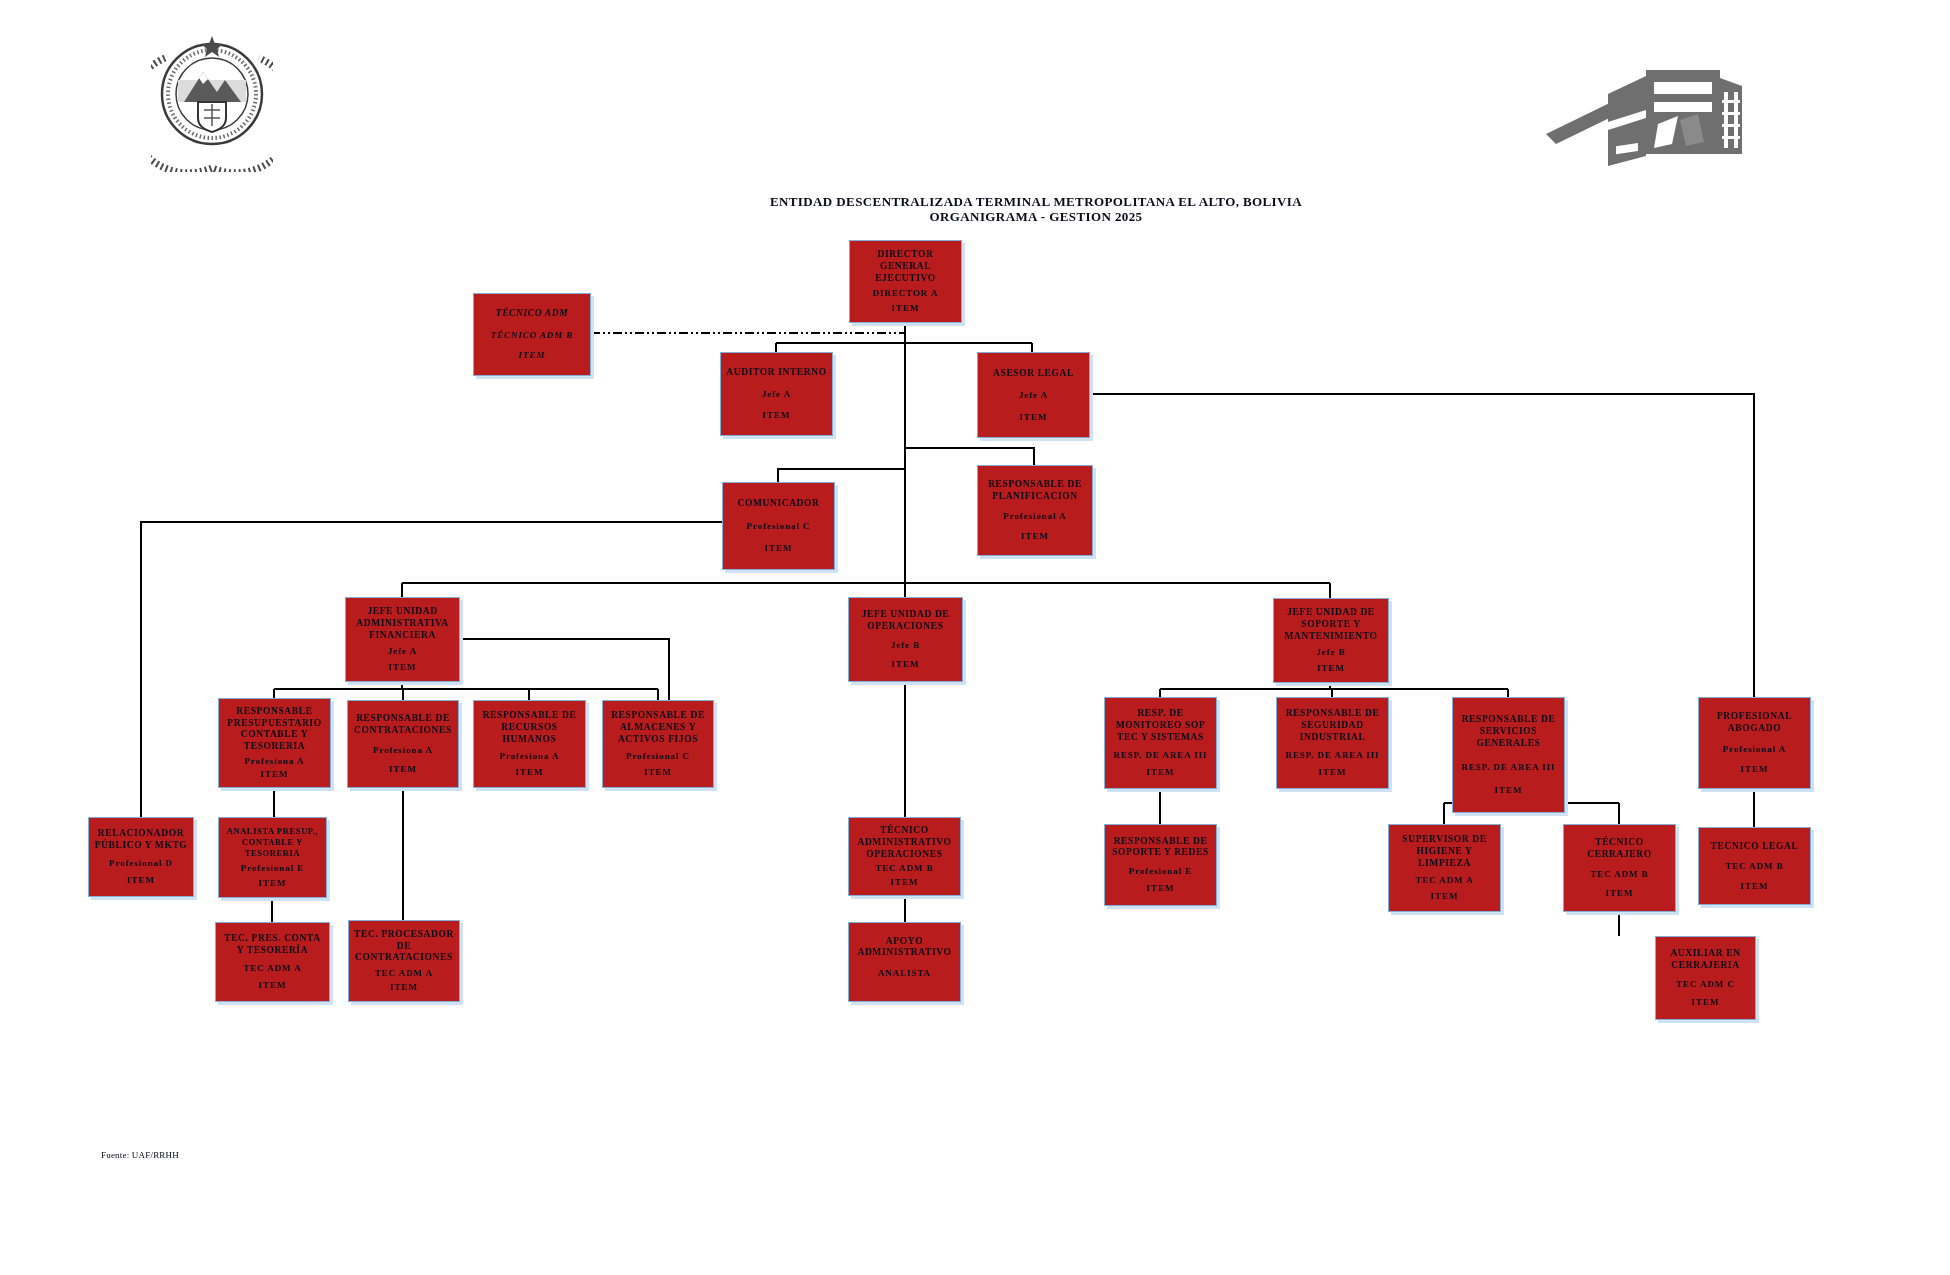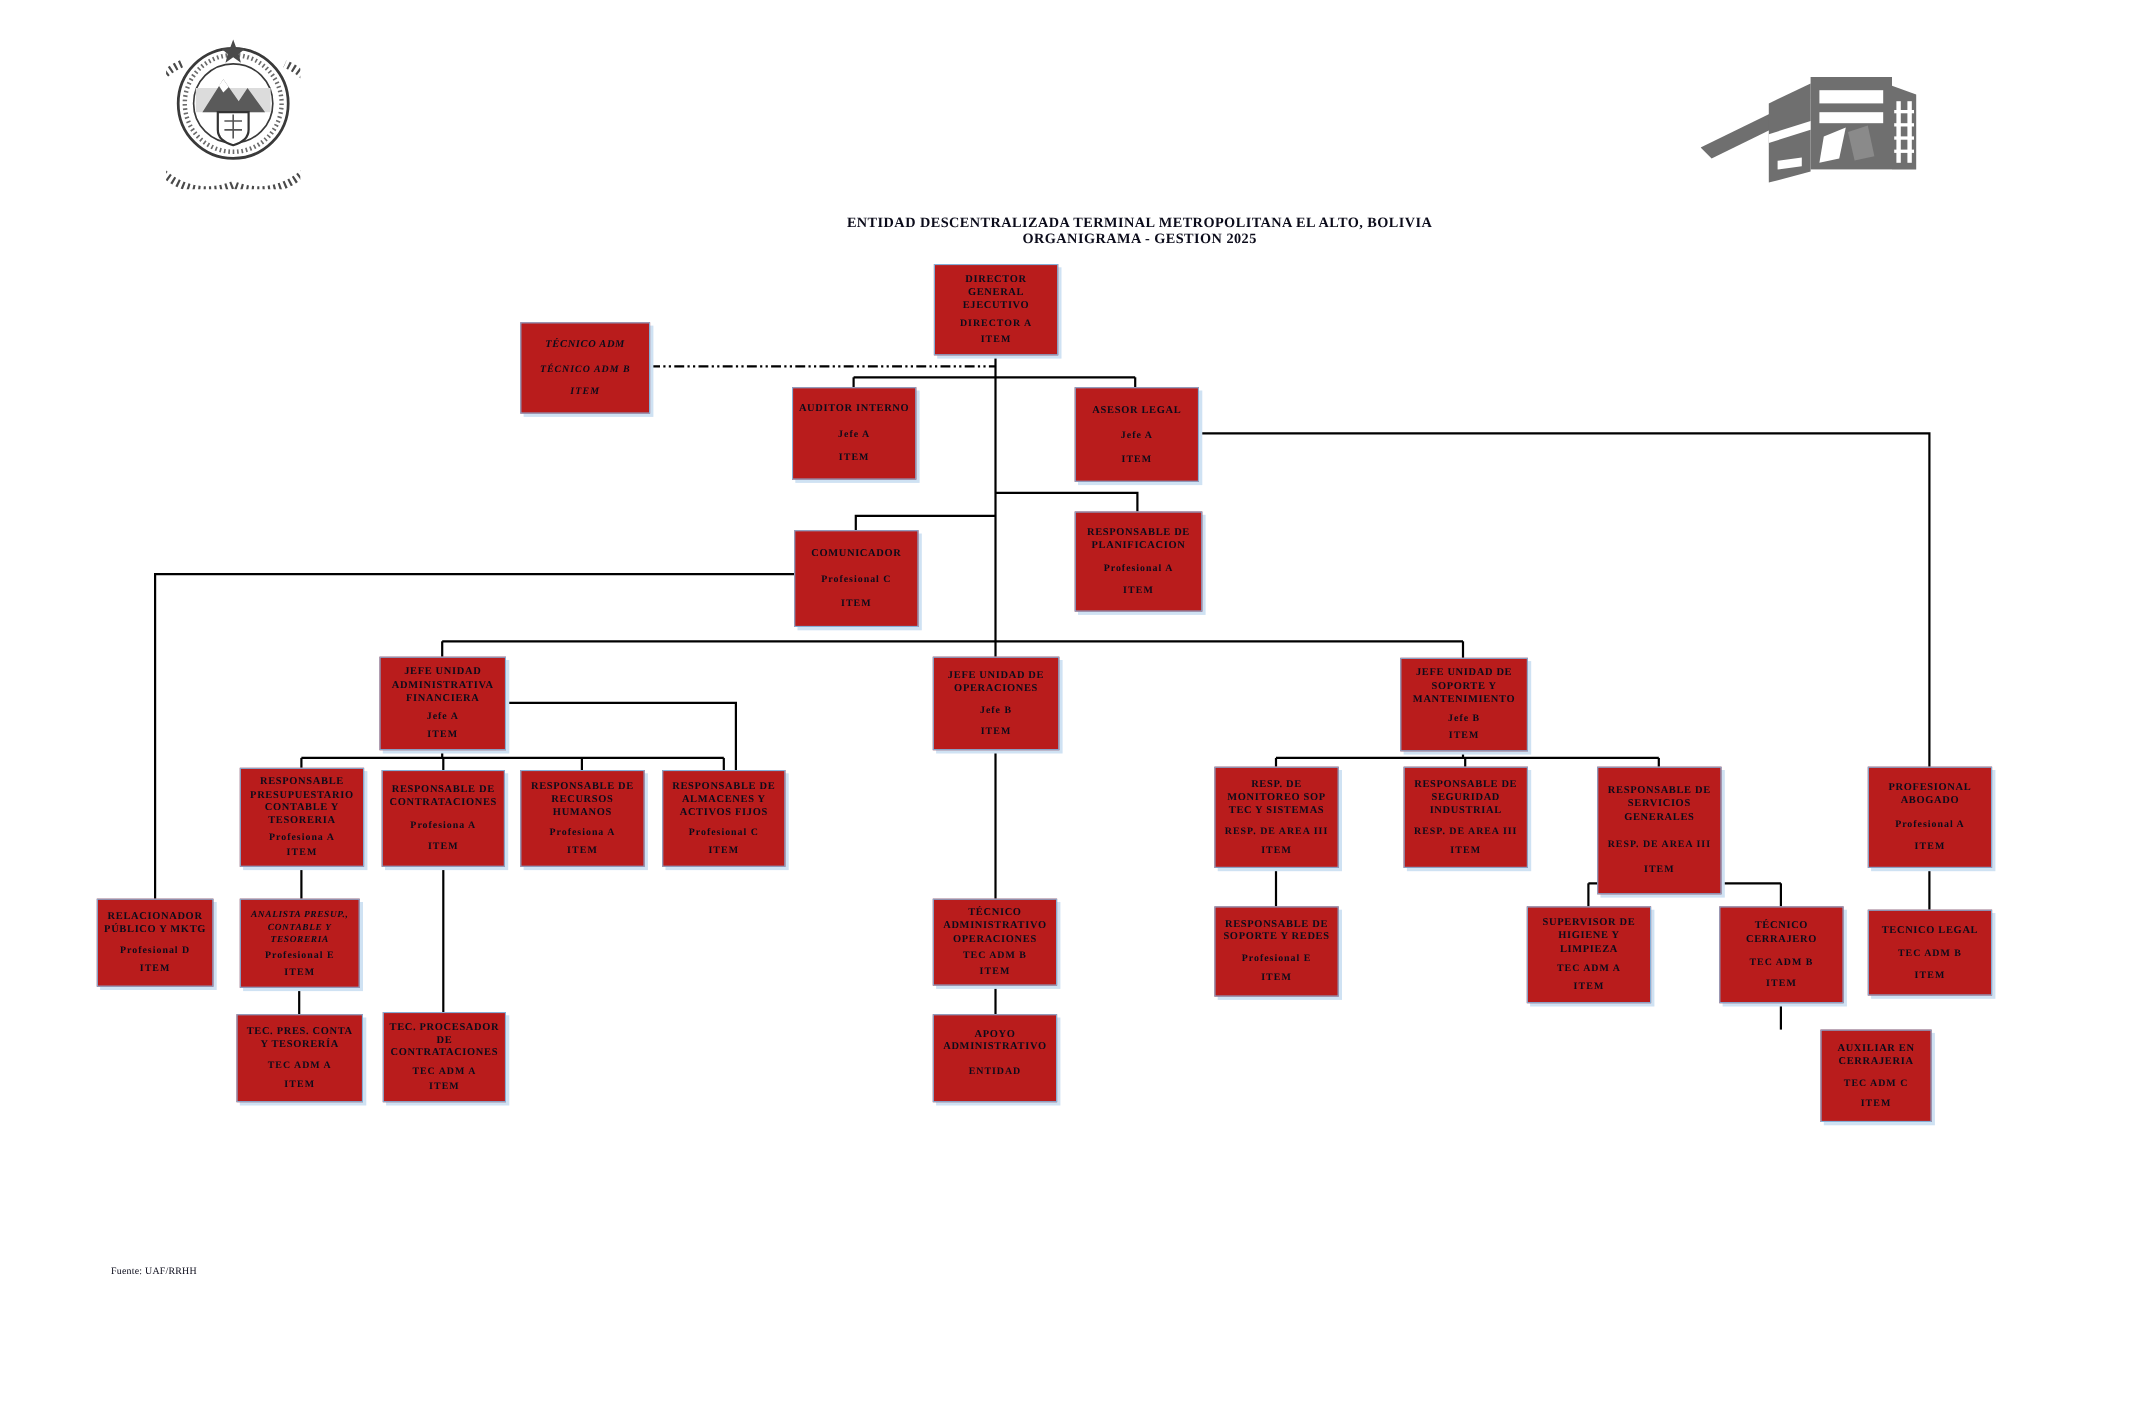--- a/index.html
+++ b/index.html
@@ -18,21 +18,21 @@
     position:absolute;z-index:2;box-sizing:border-box;
     background:#b91c1c;border:1px solid #85AED6;
     box-shadow:3px 3px 0 #cfe2f3;
     display:flex;flex-direction:column;justify-content:space-evenly;
     text-align:center;padding:3px 4px;
   }
   .node .nt{font-weight:bold;font-size:9.5px;letter-spacing:.6px;line-height:1.25;}
   .node .nr{font-weight:bold;font-size:9px;letter-spacing:.9px;line-height:1.1;}
   .node .ni{font-weight:bold;font-size:9px;letter-spacing:1px;line-height:1.1;}
   .node.italic{font-style:italic;}
-  .node.title-italic .nt{font-style:italic;font-size:8.5px;}
+  .node.title-italic .nt{font-size:8.5px;}
   .source-note{
     position:absolute;left:101px;top:1150px;z-index:2;
     font-size:9px;letter-spacing:.2px;
   }
 </style>
 </head>
 <body>
 
 <div class="canvas">
 
@@ -287,21 +287,21 @@
   </div>
 
   <div class="node" style="left:348px;top:920px;width:112px;height:82px">
     <div class="nt">TEC. PROCESADOR DE CONTRATACIONES</div>
     <div class="nr">TEC ADM A</div>
     <div class="ni">ITEM</div>
   </div>
 
   <div class="node" style="left:848px;top:922px;width:113px;height:80px">
     <div class="nt">APOYO ADMINISTRATIVO</div>
-    <div class="nr">ENTIDAD</div>
+    <div class="nr">ANALISTA</div>
     <div class="ni"></div>
   </div>
 
   <div class="node" style="left:1655px;top:936px;width:101px;height:84px">
     <div class="nt">AUXILIAR EN CERRAJERIA</div>
     <div class="nr">TEC ADM C</div>
     <div class="ni">ITEM</div>
   </div>
 
   <div class="source-note">Fuente: UAF/RRHH</div>

